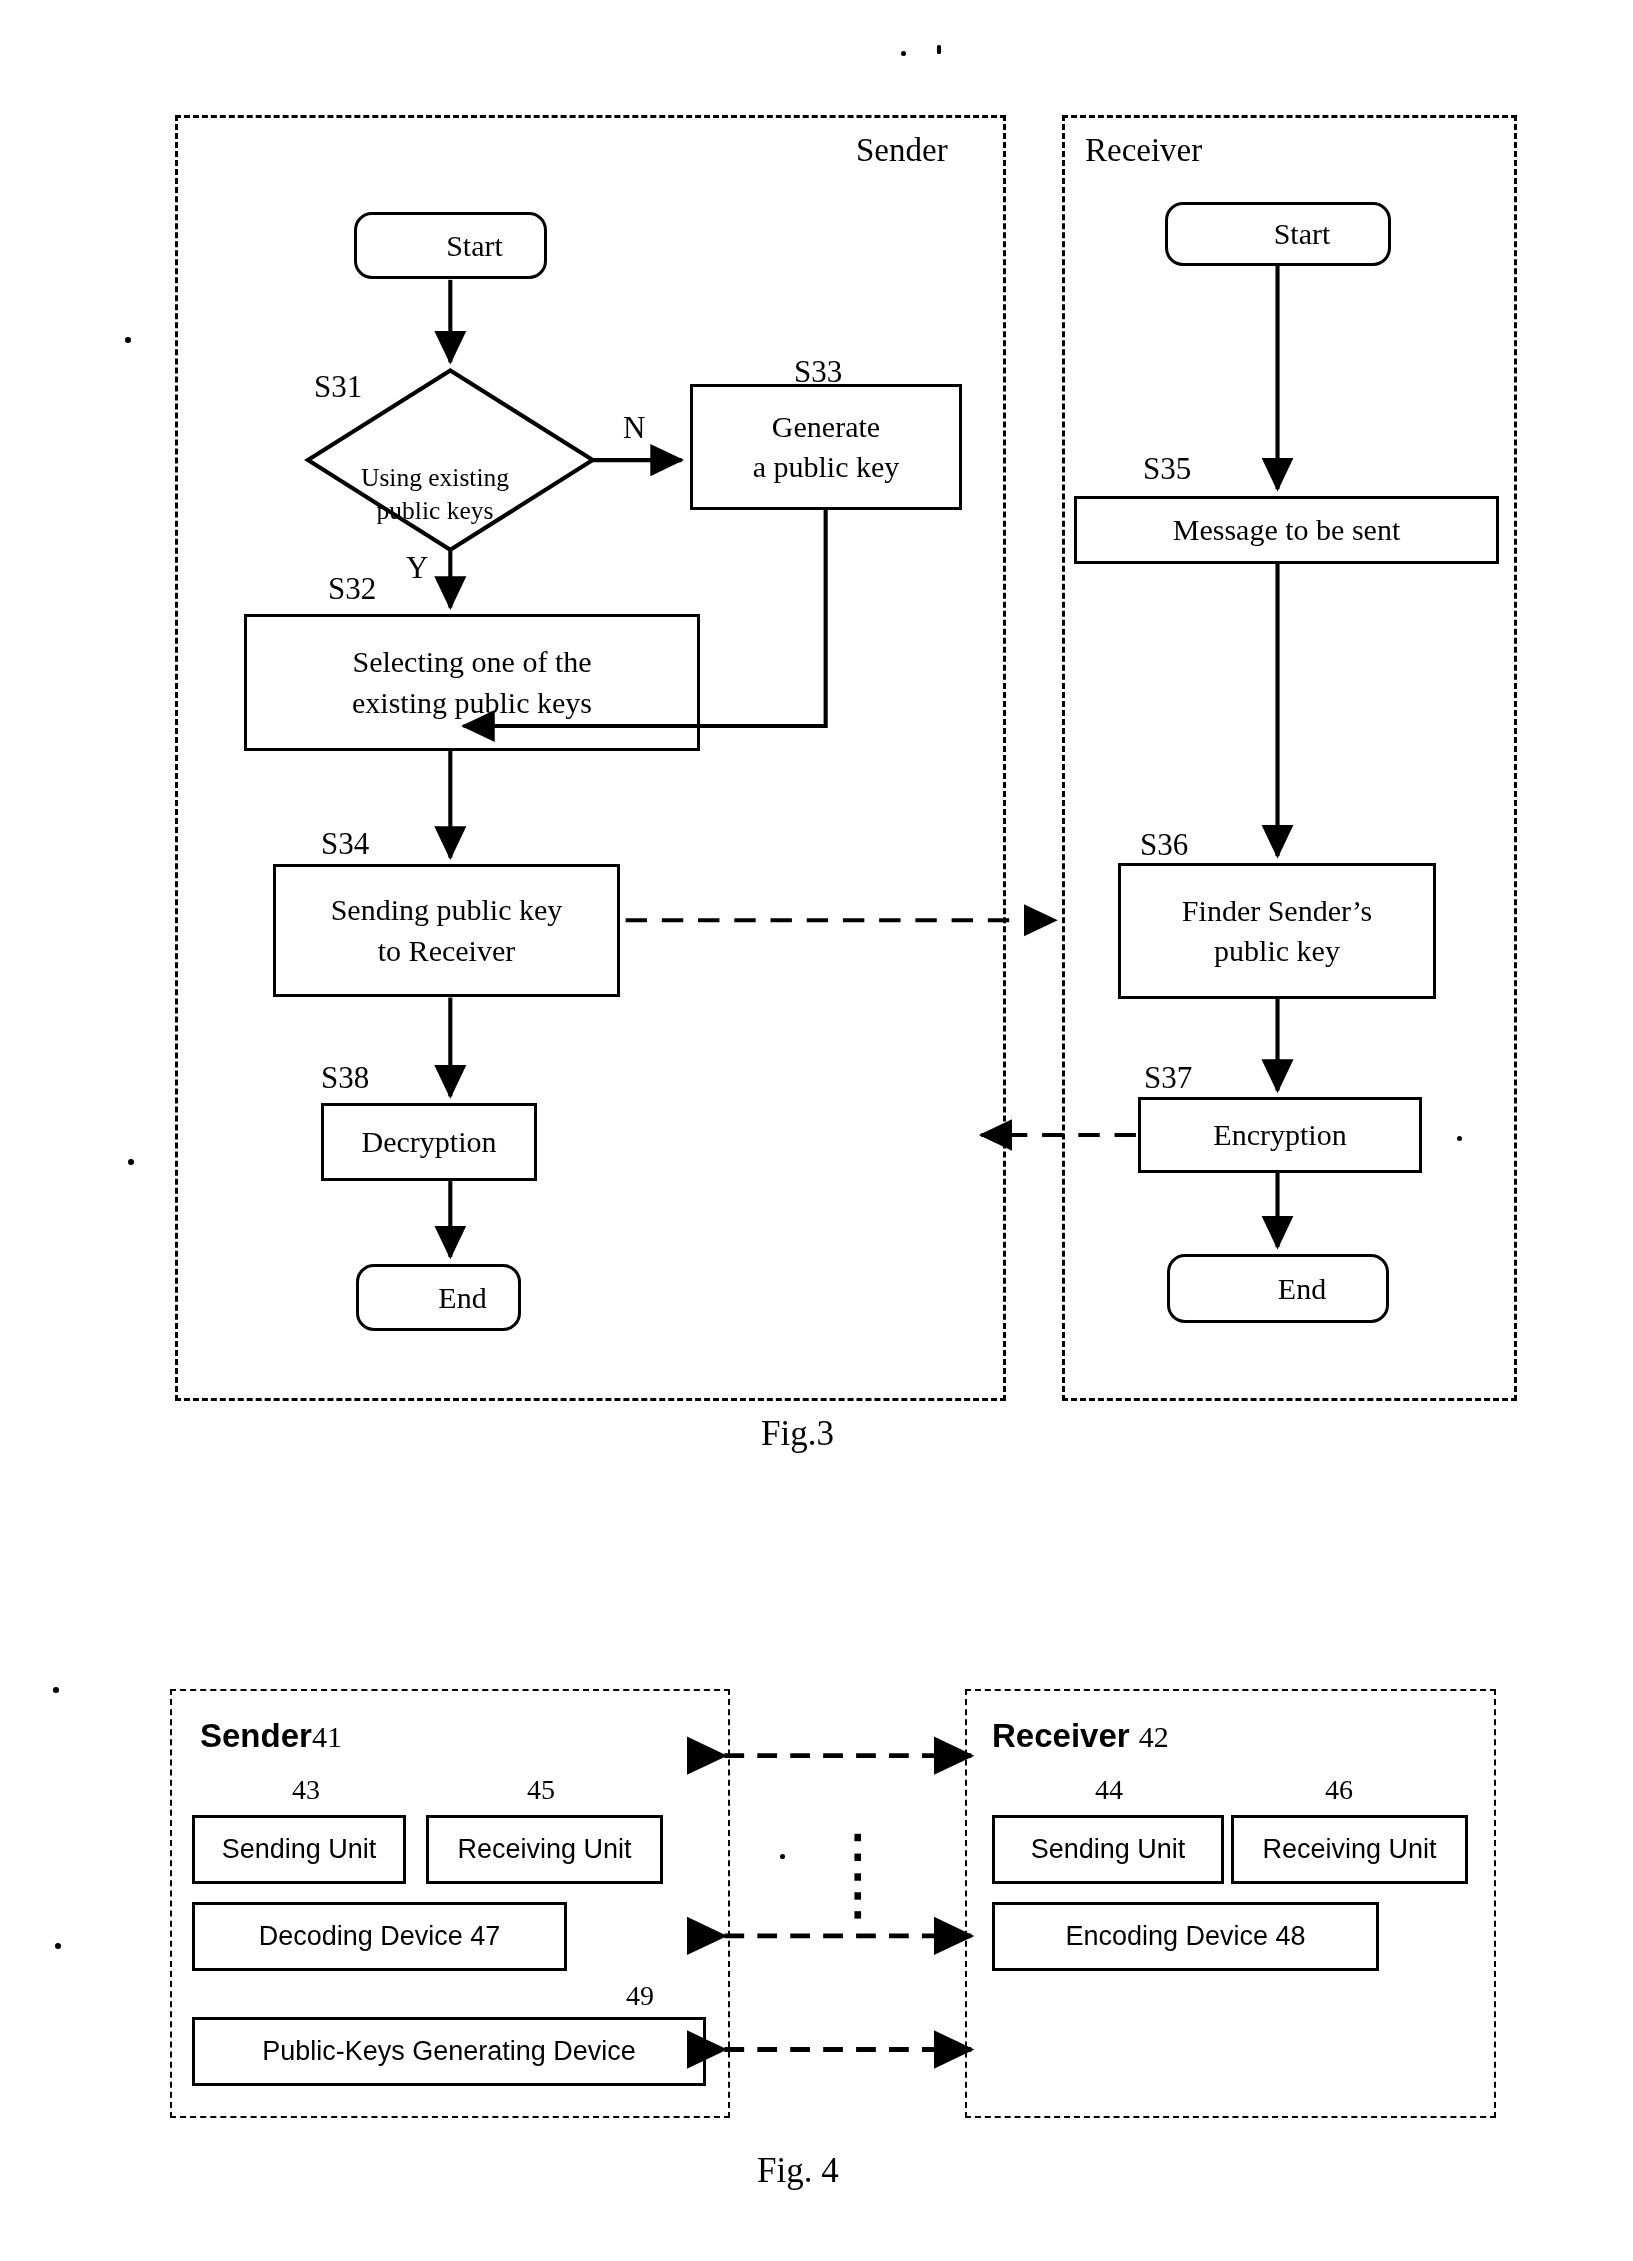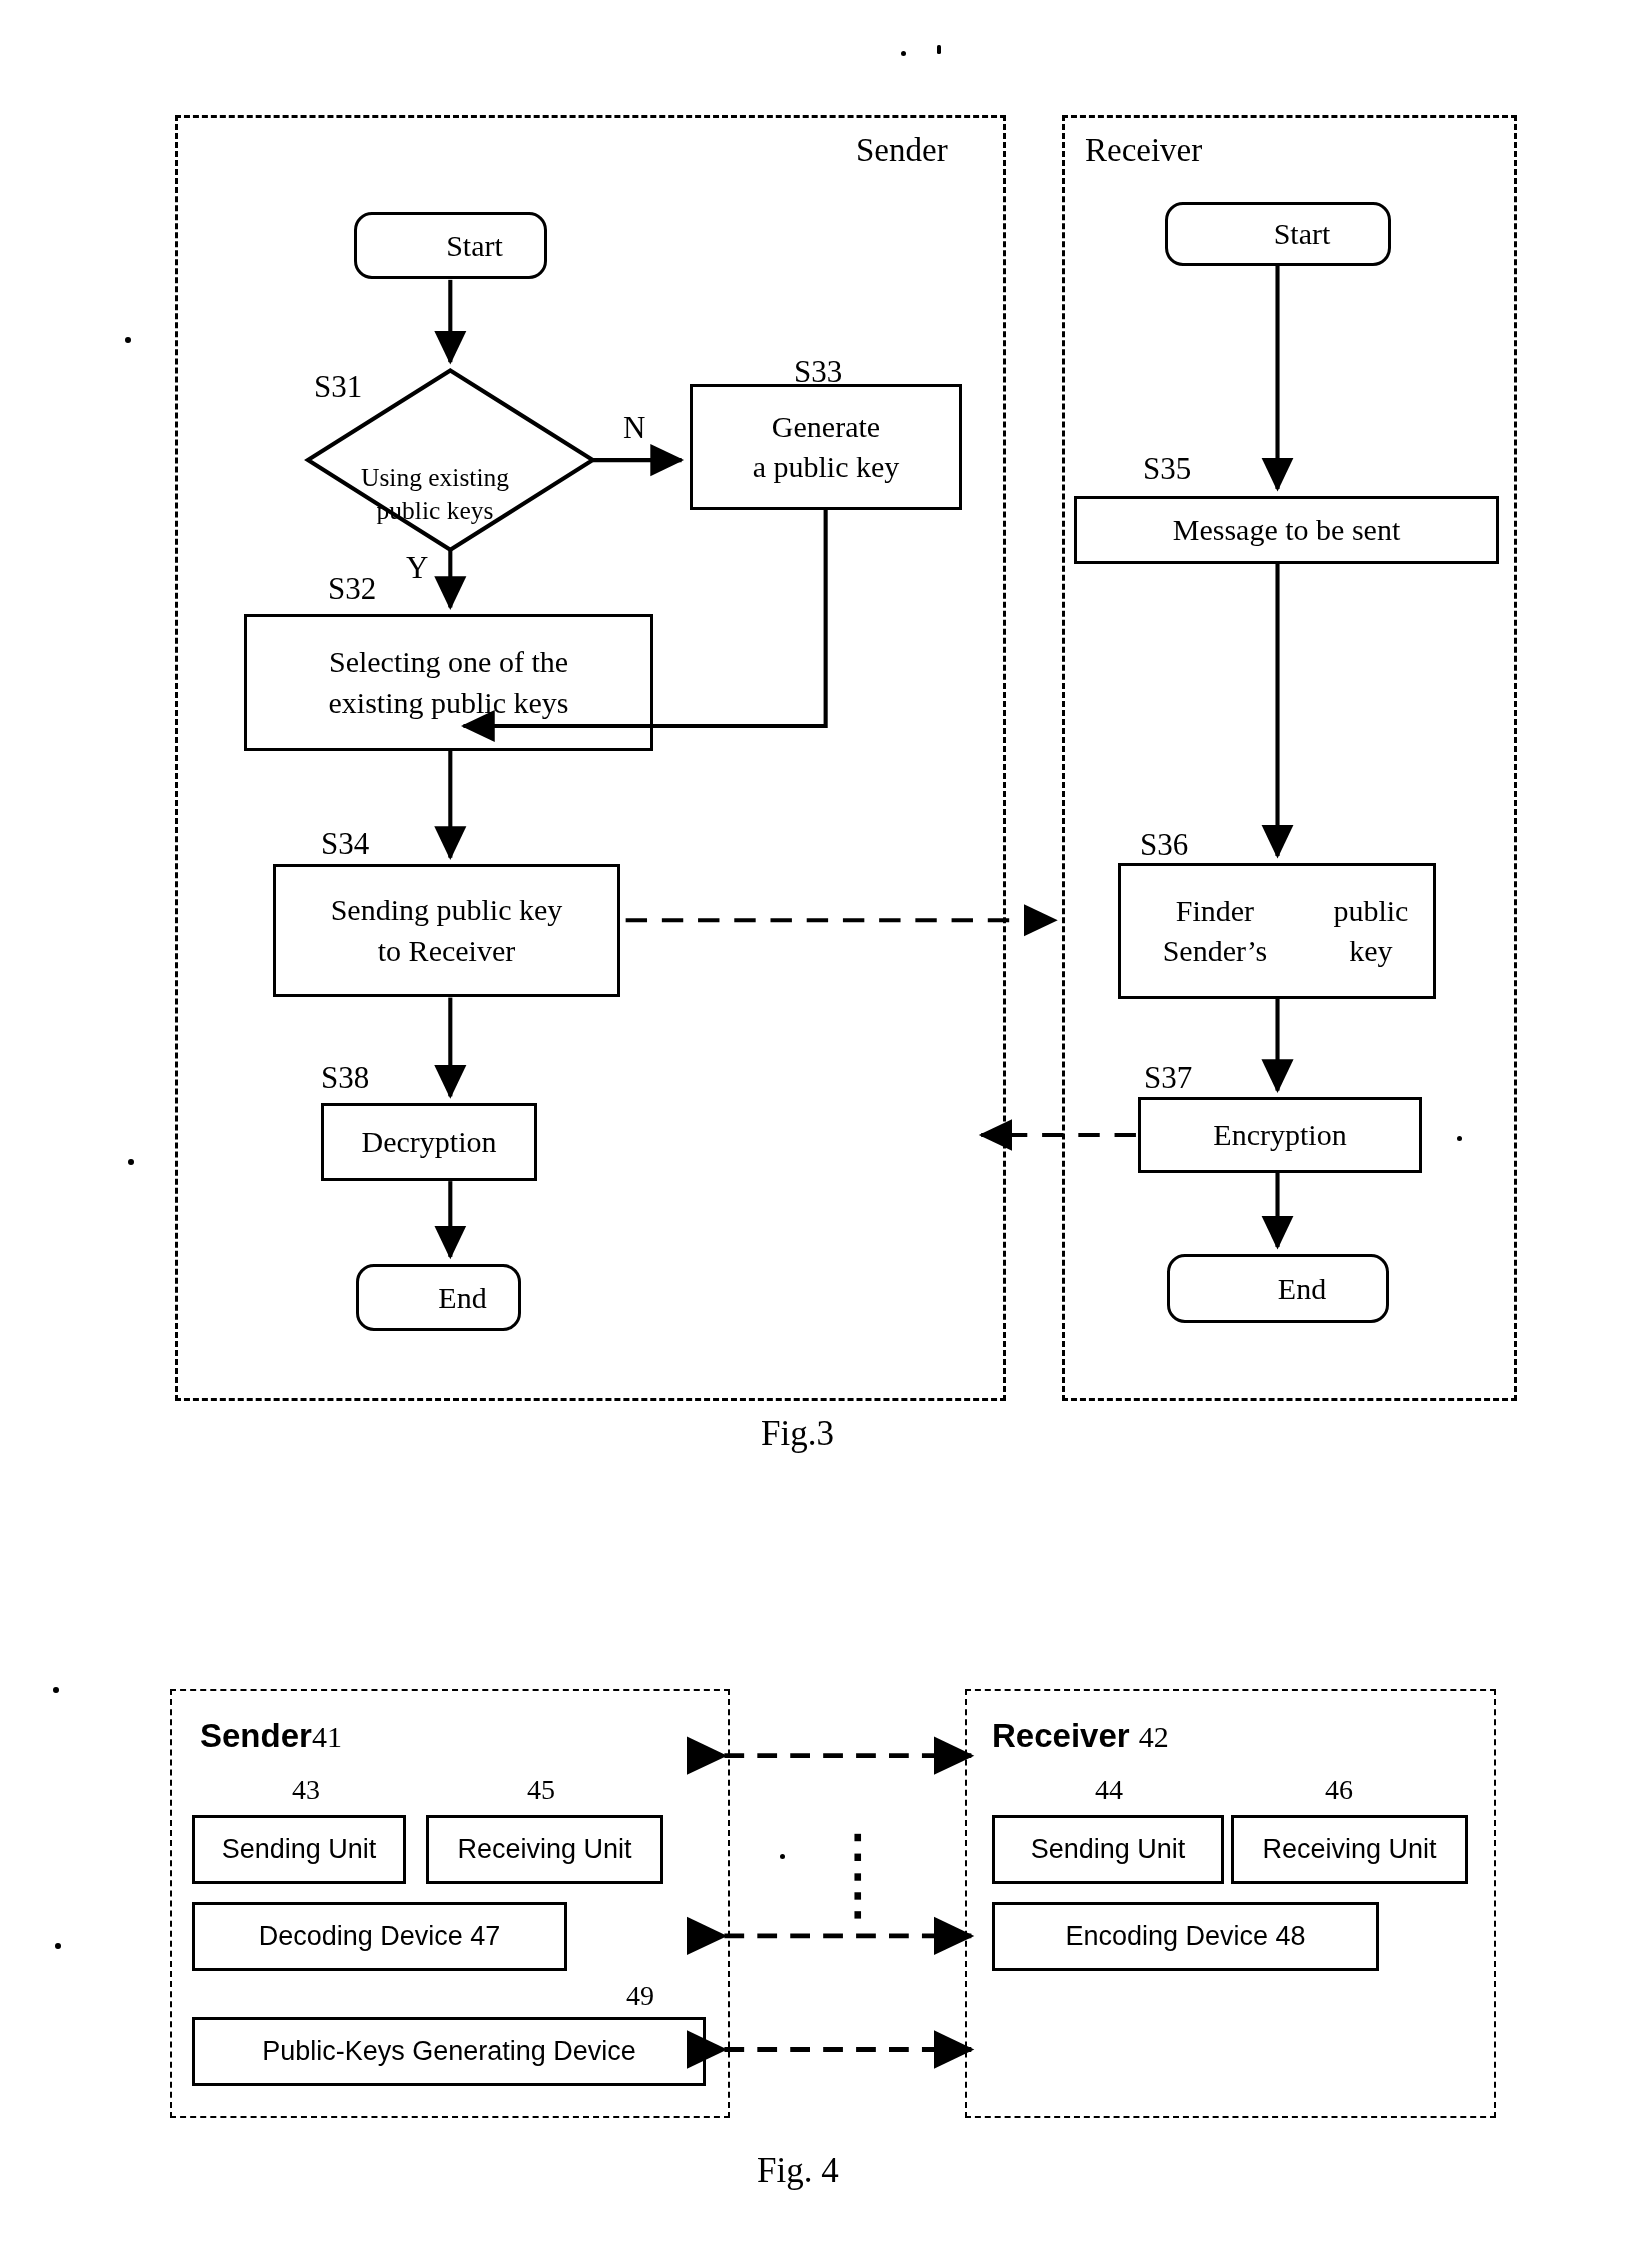--- a/index.html
+++ b/index.html
@@ -65,21 +65,21 @@
   <div class="steplabel" style="left:794px;top:354px;">S33</div>
   <div class="box" style="left:690px;top:384px;width:272px;height:126px;flex-direction:column;">
     <span>Generate</span>
     <span>a public key</span>
   </div>
 
   <div class="branchlabel" style="left:623px;top:410px;">N</div>
   <div class="branchlabel" style="left:406px;top:550px;">Y</div>
 
   <div class="steplabel" style="left:328px;top:571px;">S32</div>
-  <div class="box" style="left:244px;top:614px;width:409px;height:137px;flex-direction:column;">
+  <div class="box" style="left:244px;top:614px;width:456px;height:137px;flex-direction:column;">
     <span>Selecting one of the</span>
     <span>existing public keys</span>
   </div>
 
   <div class="steplabel" style="left:321px;top:826px;">S34</div>
   <div class="box" style="left:273px;top:864px;width:347px;height:133px;flex-direction:column;">
     <span>Sending public key</span>
     <span>to Receiver</span>
   </div>
 
@@ -95,21 +95,21 @@
   <div class="term" style="left:1165px;top:202px;width:226px;height:64px;">
     <span>Start</span>
   </div>
 
   <div class="steplabel" style="left:1143px;top:451px;">S35</div>
   <div class="box" style="left:1074px;top:496px;width:425px;height:68px;">
     <span>Message to be sent</span>
   </div>
 
   <div class="steplabel" style="left:1140px;top:827px;">S36</div>
-  <div class="box" style="left:1118px;top:863px;width:318px;height:136px;flex-direction:row;">
+  <div class="box" style="left:1118px;top:863px;width:318px;height:136px;flex-direction:column;">
     <span>Finder Sender’s</span>
     <span>public key</span>
   </div>
 
   <div class="steplabel" style="left:1144px;top:1060px;">S37</div>
   <div class="box" style="left:1138px;top:1097px;width:284px;height:76px;">
     <span>Encryption</span>
   </div>
 
   <div class="term" style="left:1167px;top:1254px;width:222px;height:69px;">

